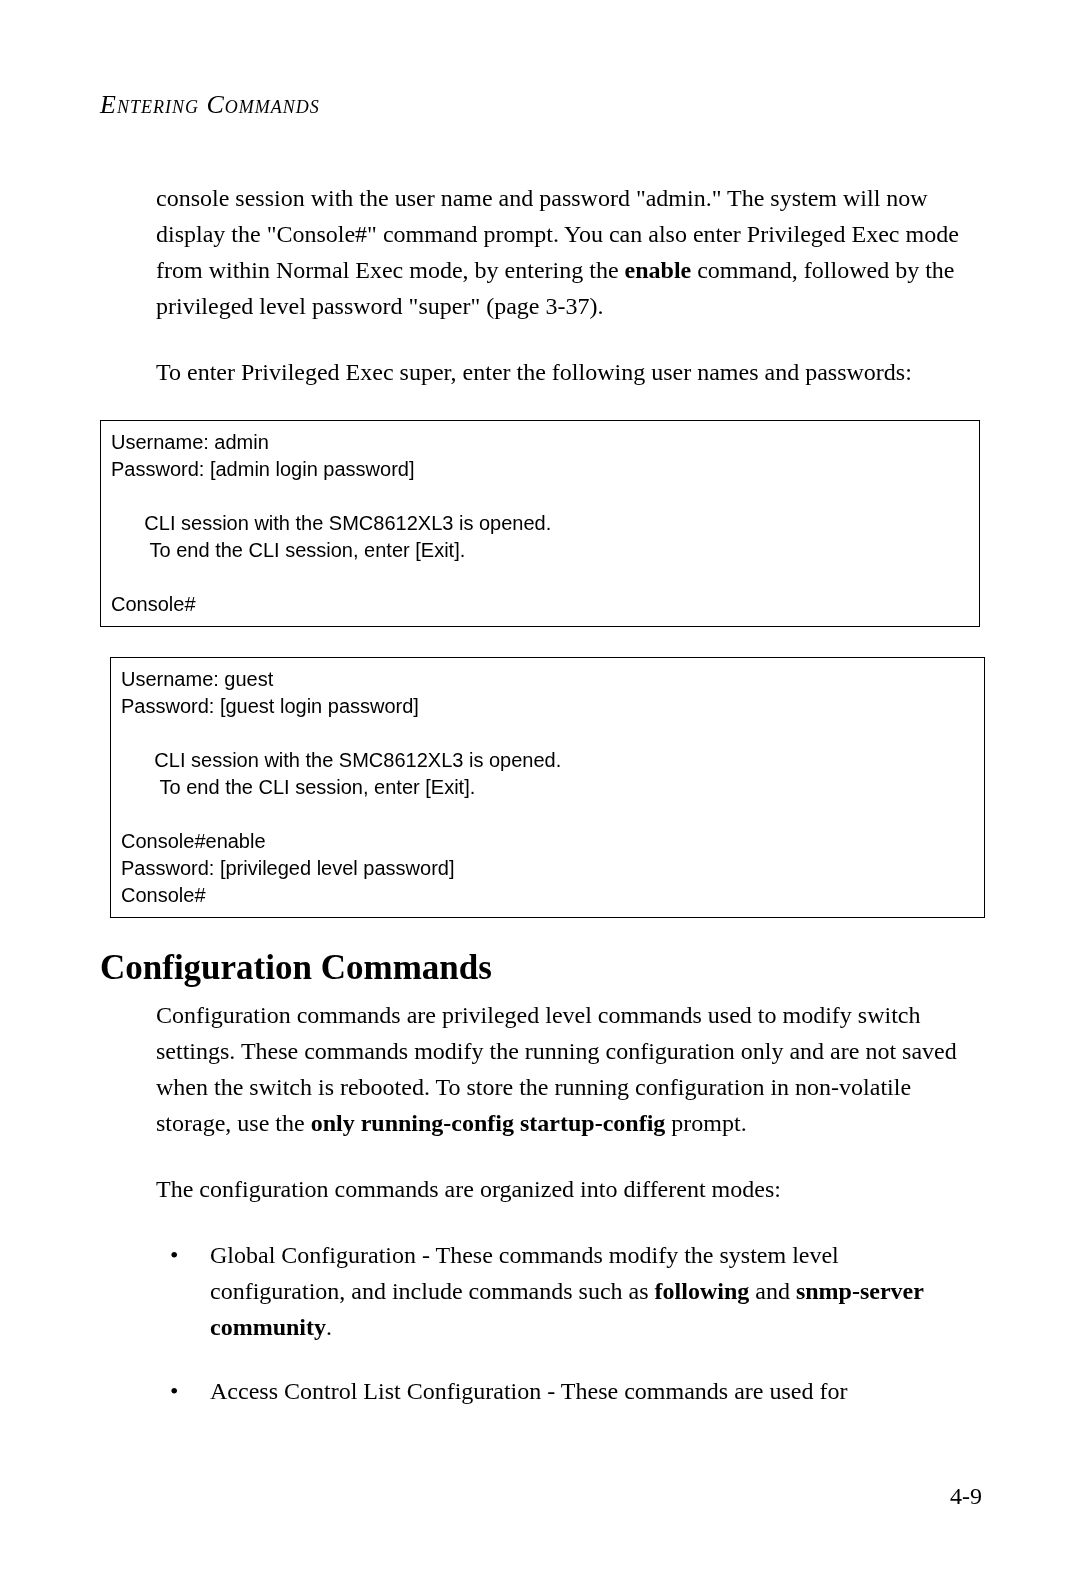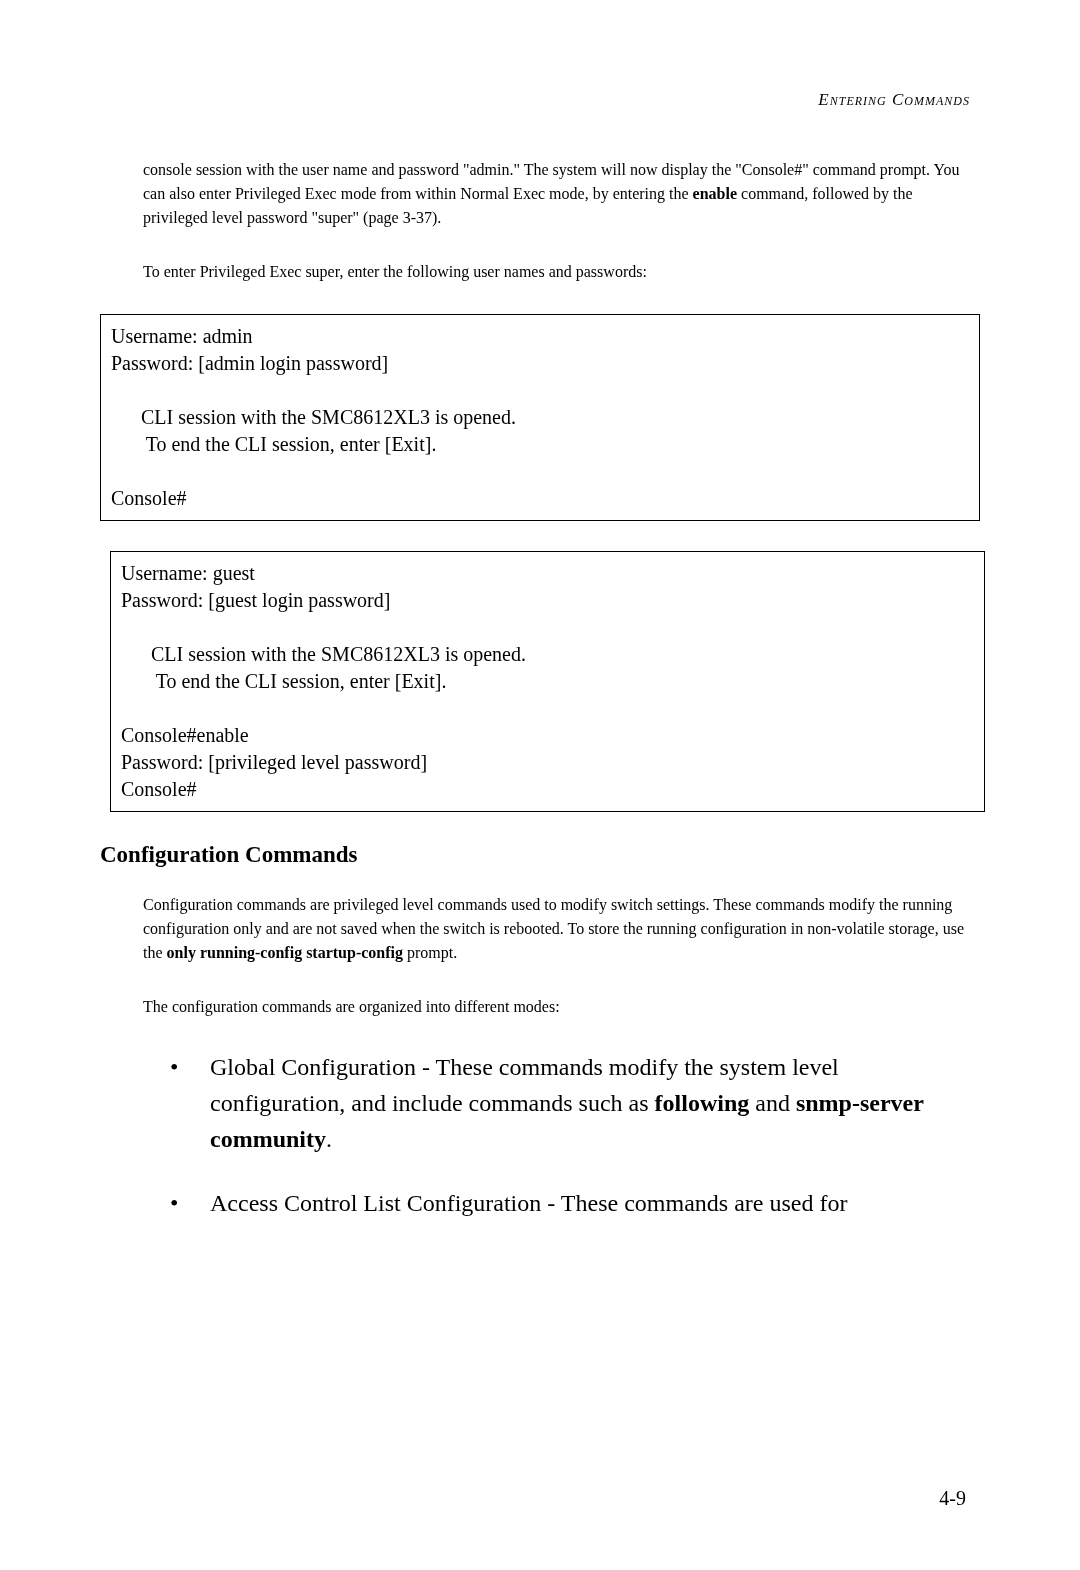--- a/index.html
+++ b/index.html
@@ -10,56 +10,56 @@
     body {
       width: 1080px;
       height: 1570px;
       background: #ffffff;
       font-family: Georgia, 'Times New Roman', serif;
       color: #000000;
       position: relative;
       padding: 90px 100px 60px 100px;
     }
     .header-title {
-      text-align: right;
+      text-align: left;
       font-style: italic;
-      font-size: 17px;
+      font-size: 26px;
       font-variant: small-caps;
       letter-spacing: 1px;
-      margin-bottom: 48px;
+      margin-bottom: 60px;
       margin-right: 10px;
     }
     .body-text {
-      font-size: 16px;
+      font-size: 24px;
       line-height: 1.5;
-      margin-left: 43px;
+      margin-left: 56px;
       margin-bottom: 30px;
     }
     .bold {
       font-weight: bold;
     }
     .code-block {
       border: 1px solid #000000;
-      font-family: Liberation Serif, serif;
+      font-family: Liberation Sans, sans-serif;
       font-size: 20px;
       line-height: 1.35;
       padding: 8px 10px;
       margin-bottom: 30px;
       white-space: pre;
       overflow: hidden;
     }
     .code-block-2 {
       margin-left: 10px;
       margin-right: -5px;
     }
     .section-heading {
-      font-size: 23px;
+      font-size: 35px;
       font-weight: bold;
       margin-top: 30px;
-      margin-bottom: 25px;
+      margin-bottom: 9px;
     }
     .bullet-list {
       margin-left: 60px;
     }
     .bullet-item {
       display: flex;
       margin-bottom: 28px;
       font-size: 24px;
       line-height: 1.5;
     }
@@ -67,22 +67,22 @@
       width: 50px;
       flex-shrink: 0;
       padding-left: 10px;
     }
     .bullet-content {
       flex: 1;
     }
     .page-number {
       position: absolute;
       bottom: 60px;
-      right: 114px;
-      font-size: 20px;
+      right: 98px;
+      font-size: 24px;
     }
   </style>
 </head>
 <body>
 
 <div class="header-title">Entering Commands</div>
 
 <p class="body-text">
   <span>console session with the user name and password "admin." The system will now display the "Console#" command prompt. You can also enter Privileged Exec mode from within Normal Exec mode, by entering the </span><span class="bold">enable</span><span> command, followed by the privileged level password "super" (page 3-37).</span>
 </p>

